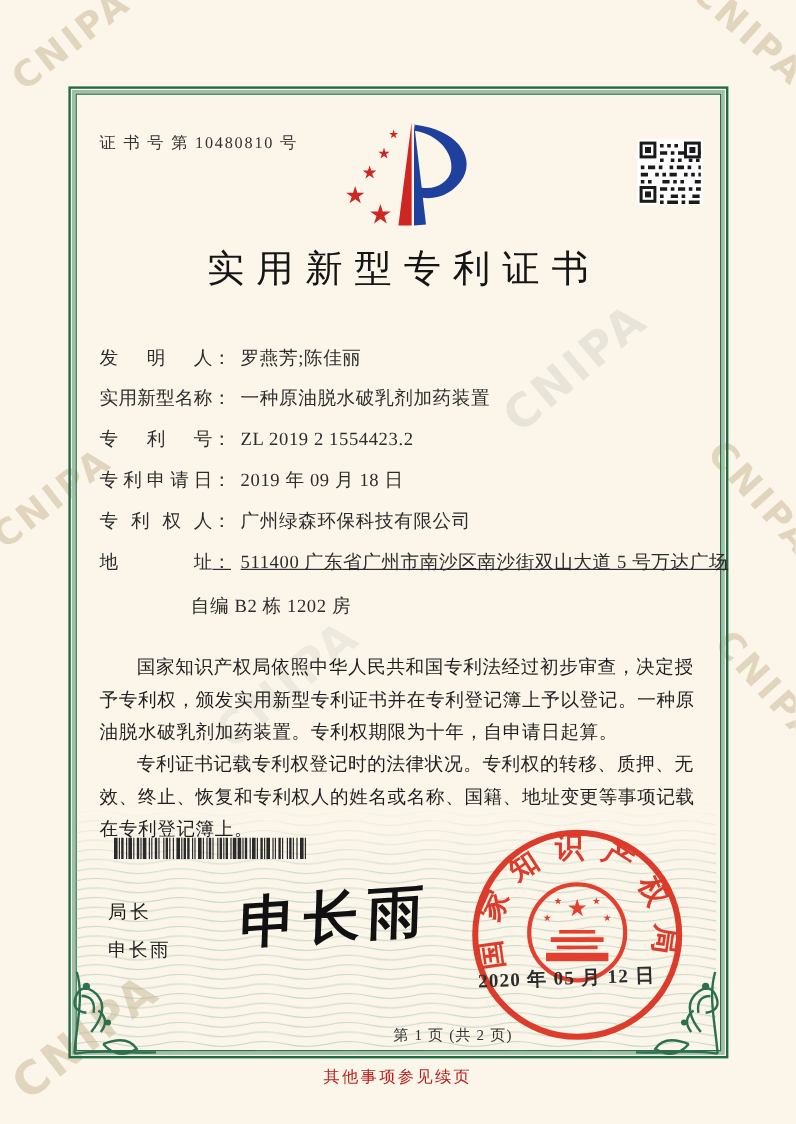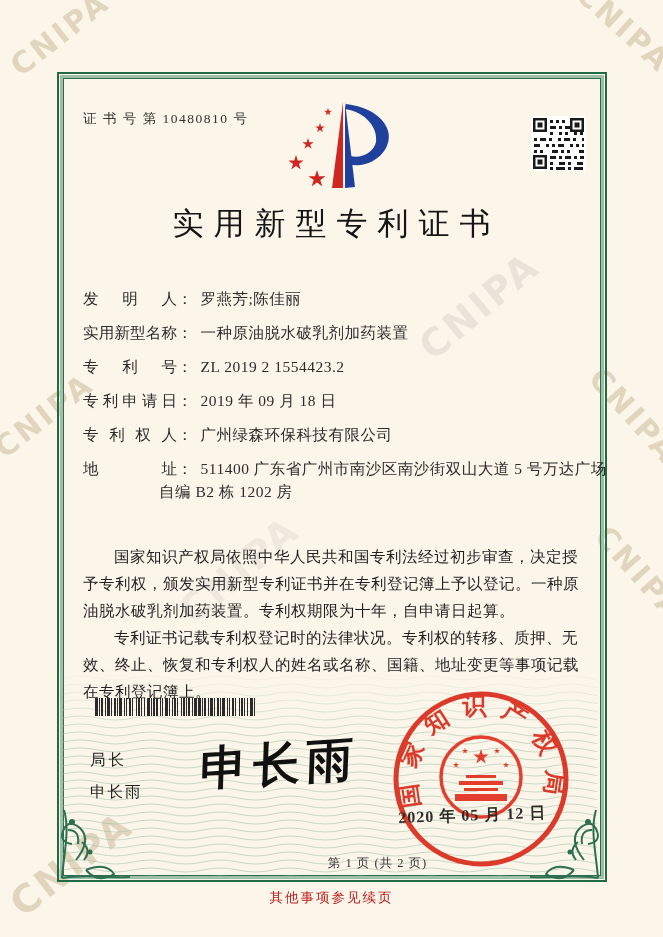--- a/index.html
+++ b/index.html
@@ -127,21 +127,21 @@
   </div>
   <div class="frow">
     <span class="flabel">专利号</span><span>：</span><span class="fvalue">ZL 2019 2 1554423.2</span>
   </div>
   <div class="frow">
     <span class="flabel">专利申请日</span><span>：</span><span class="fvalue">2019 年 09 月 18 日</span>
   </div>
   <div class="frow">
     <span class="flabel">专利权人</span><span>：</span><span class="fvalue">广州绿森环保科技有限公司</span>
   </div>
-  <div class="frow" style="margin-bottom:2px;">
+  <div class="frow" style="margin-bottom:16px;text-decoration:underline;">
     <span class="flabel">地址</span><span>：</span><span class="fvalue">511400 广东省广州市南沙区南沙街双山大道 5 号万达广场</span>
   </div>
   <div class="frow">
     <span class="addr2">自编 B2 栋 1202 房</span>
   </div>
 </div>
 
 <div class="abs paras">
   <p>国家知识产权局依照中华人民共和国专利法经过初步审查，决定授予专利权，颁发实用新型专利证书并在专利登记簿上予以登记。一种原油脱水破乳剂加药装置。专利权期限为十年，自申请日起算。</p>
   <p>专利证书记载专利权登记时的法律状况。专利权的转移、质押、无效、终止、恢复和专利权人的姓名或名称、国籍、地址变更等事项记载在专利登记簿上。</p>

